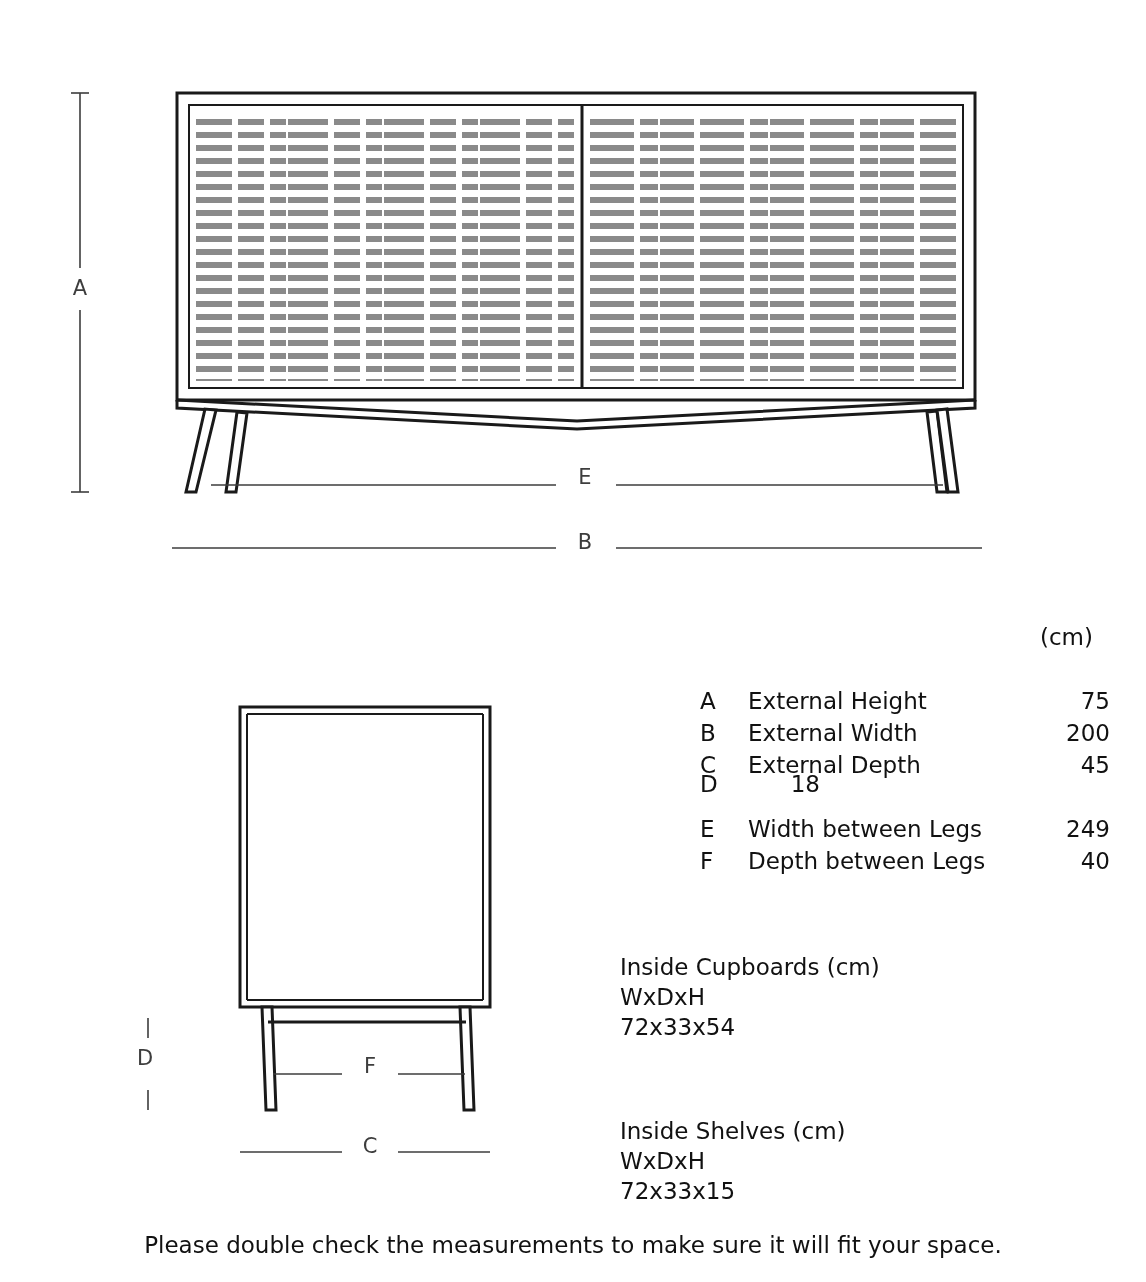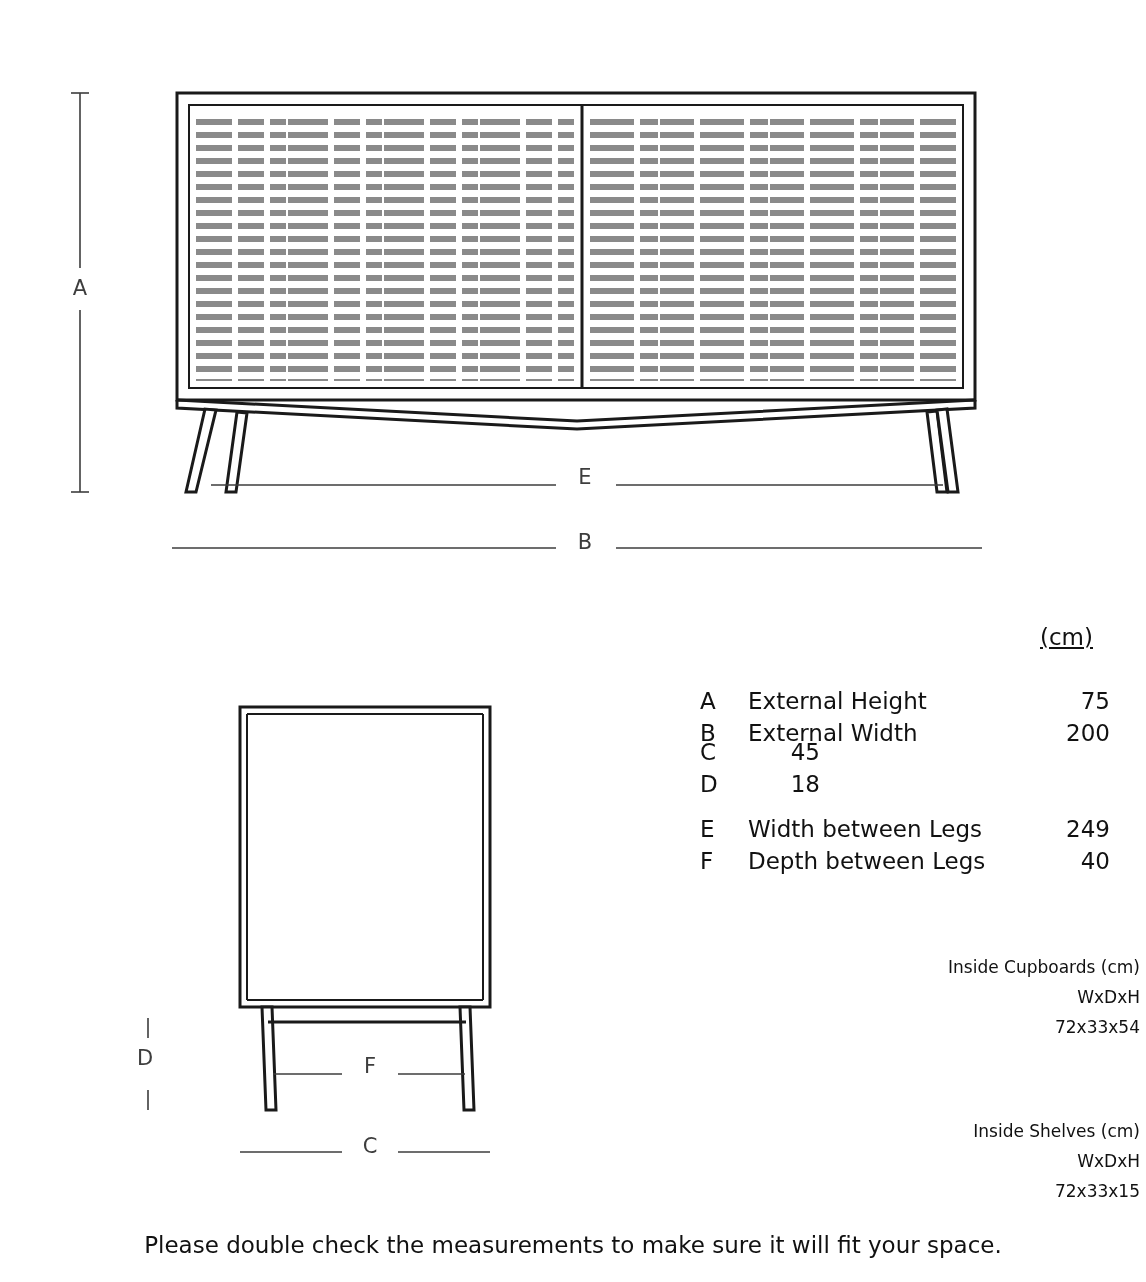--- a/index.html
+++ b/index.html
@@ -41,21 +41,20 @@
     font-size: 23px;
     color: #111111;
     line-height: 32px;
   }
   .spec-unit {
     position: absolute;
     left: 1040px;
     top: 624px;
     font-size: 23px;
     color: #111111;
-    text-decoration: underline;
   }
   .spec-row {
     display: flex;
     align-items: baseline;
     height: 32px;
   }
   .spec-key {
     width: 48px;
     flex: none;
   }
@@ -65,22 +64,22 @@
     margin-top: 13px;
   }
   .spec-val {
     width: 72px;
     flex: none;
     text-align: right;
   }
   .block-center {
     position: absolute;
     width: 520px;
-    text-align: right;
-    font-size: 17px;
+    text-align: left;
+    font-size: 23px;
     color: #111111;
     line-height: 30px;
   }
   .inside-cupboards { left: 620px; top: 952px; }
   .inside-shelves { left: 620px; top: 1116px; }
   .footer-note {
     position: absolute;
     left: 0;
     top: 1232px;
     width: 1146px;
@@ -195,20 +194,21 @@
       <span class="spec-name">External Height</span>
       <span class="spec-val">75</span>
     </div>
     <div class="spec-row">
       <span class="spec-key">B</span>
       <span class="spec-name">External Width</span>
       <span class="spec-val">200</span>
     </div>
     <div class="spec-row">
       <span class="spec-key">C</span>
+      <span class="spec-name">External Depth</span>
       <span class="spec-val">45</span>
     </div>
     <div class="spec-row">
       <span class="spec-key">D</span>
       <span class="spec-val">18</span>
     </div>
     <div class="spec-row">
       <span class="spec-key">E</span>
       <span class="spec-name">Width between Legs</span>
       <span class="spec-val">249</span>

